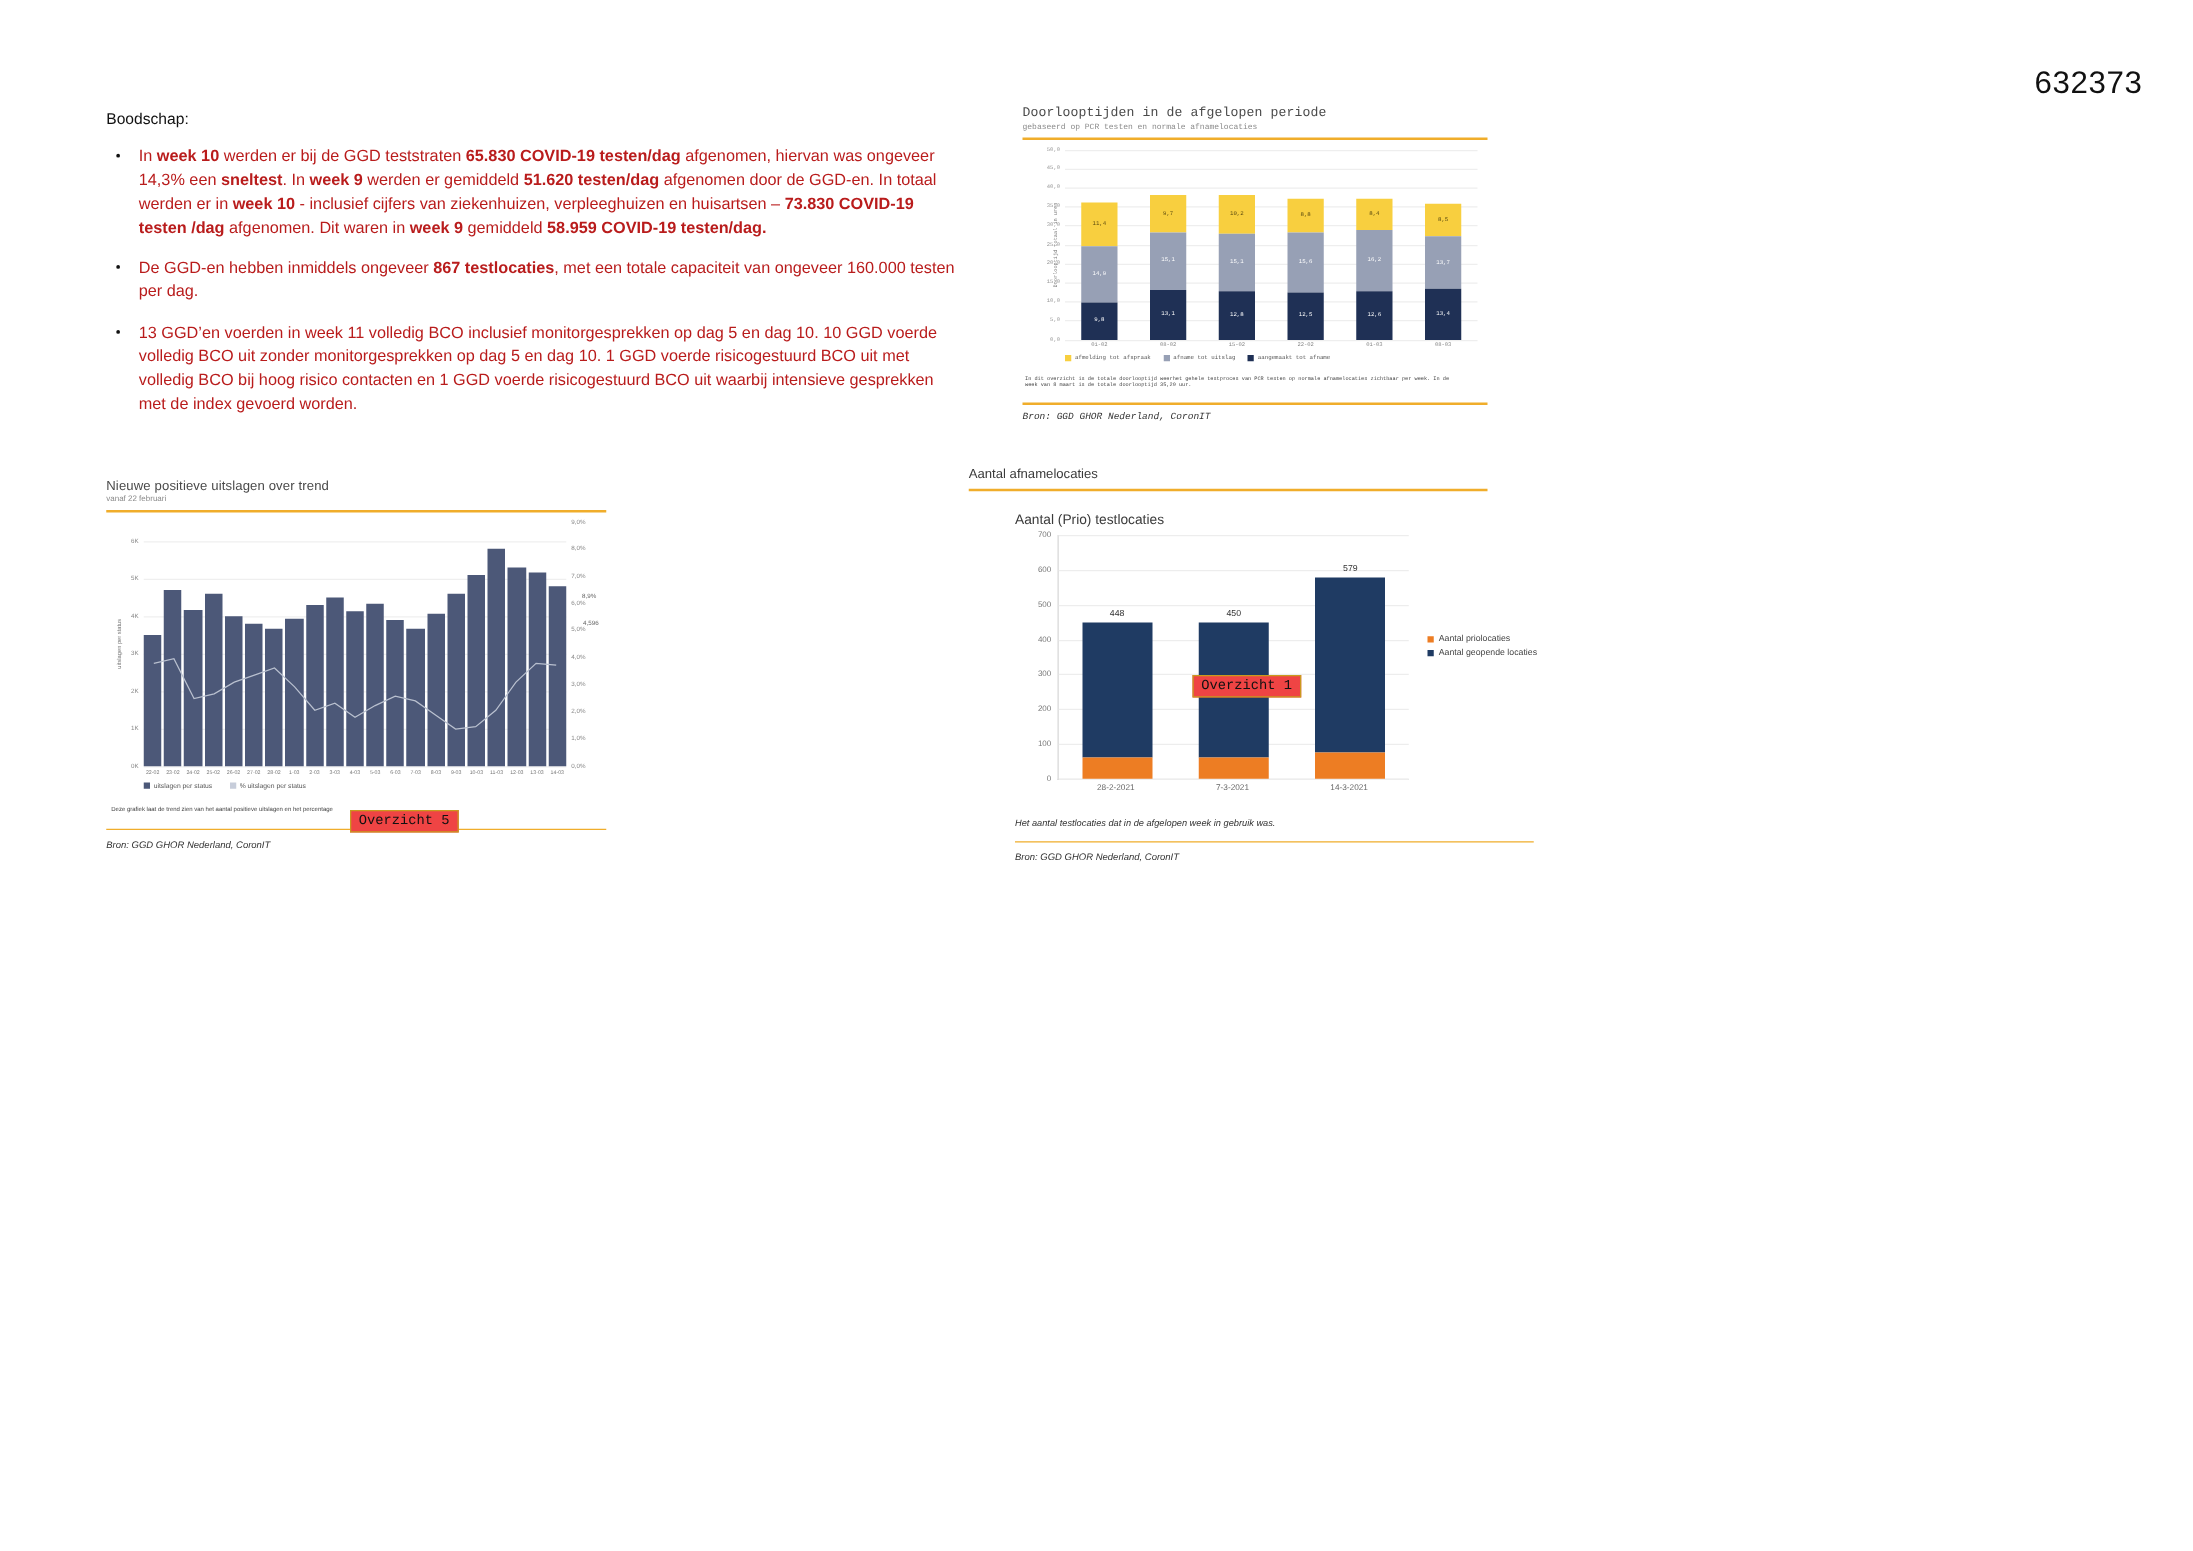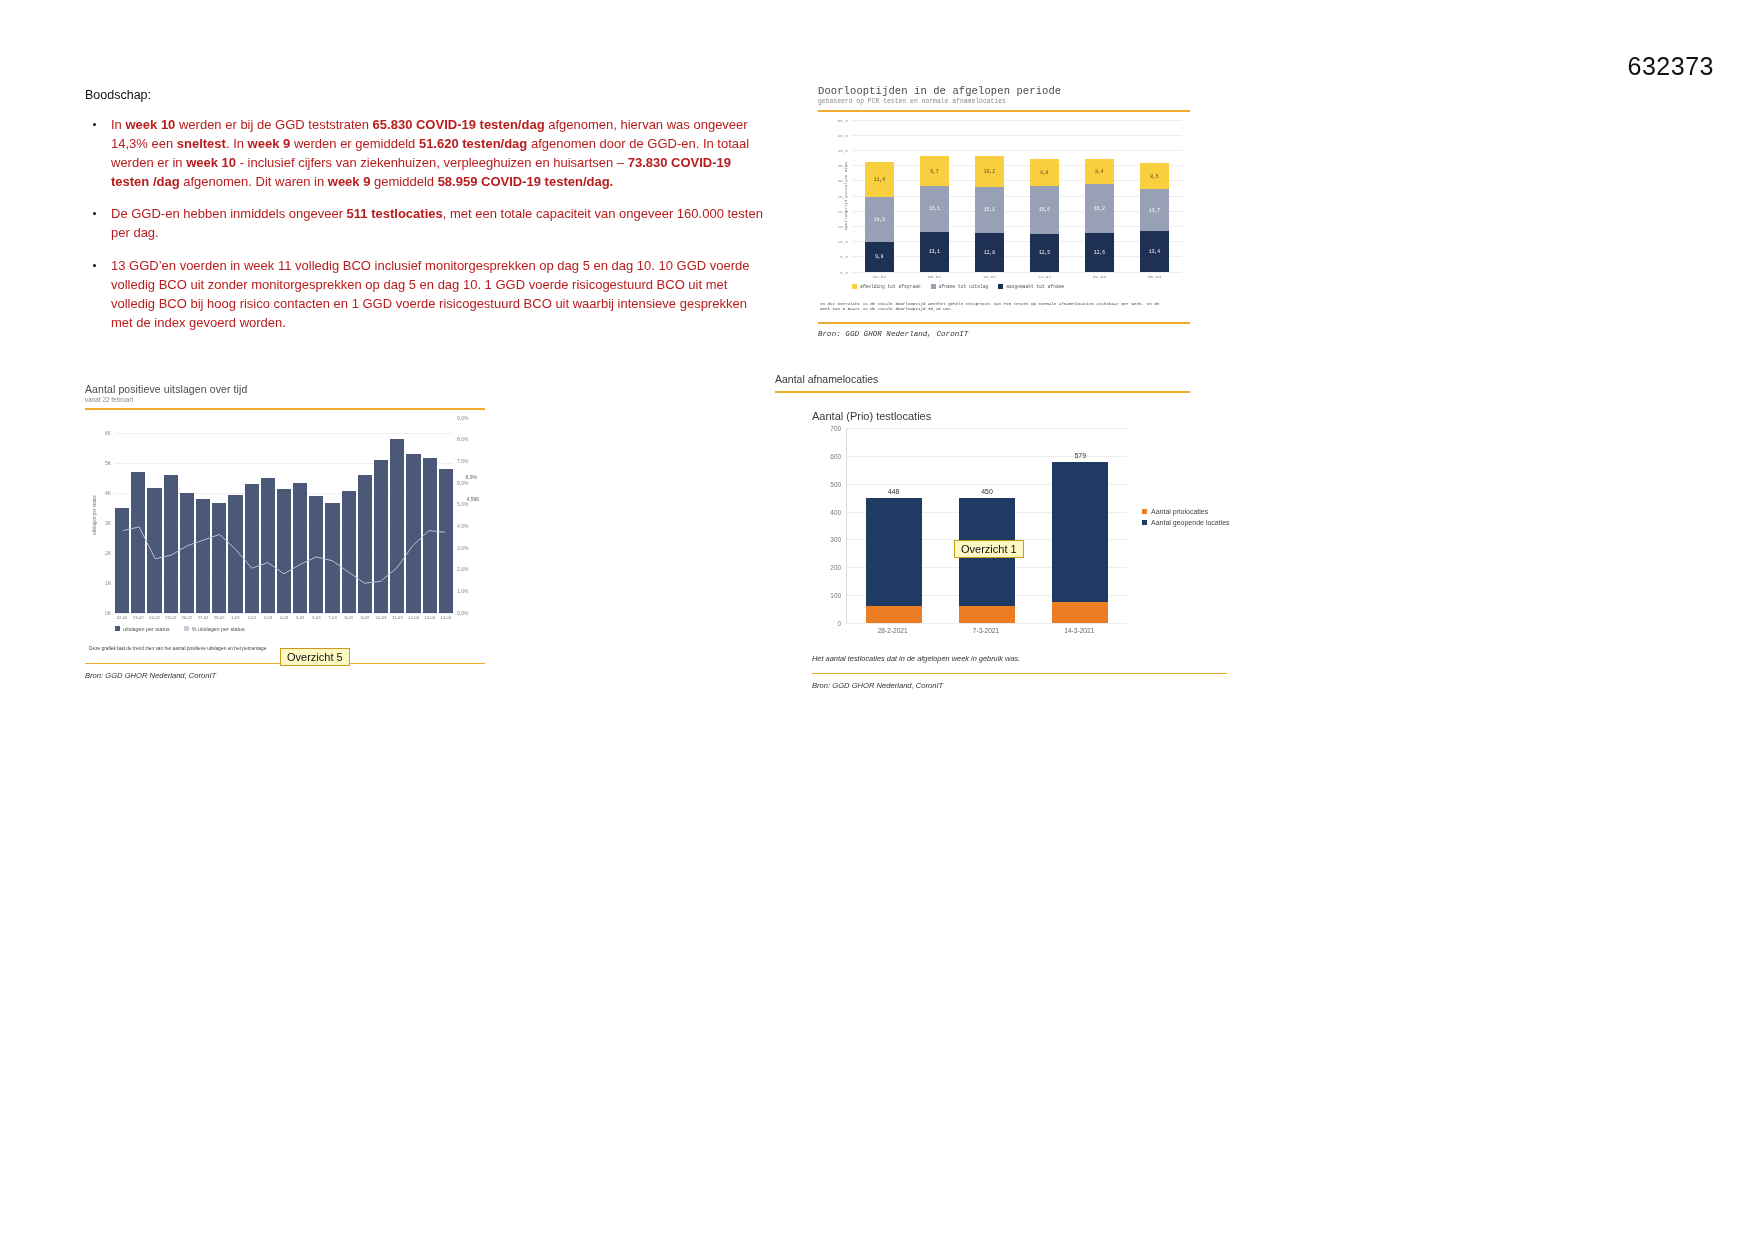--- a/index.html
+++ b/index.html
@@ -62,22 +62,22 @@
   .lc-xlabels{display:flex;gap:2px;margin-left:30px;margin-right:32px;margin-top:2px;}
   .lc-xlabels span{flex:1 1 0;text-align:center;font-size:4.2px;color:#777;}
   .lc-legend{display:flex;gap:14px;margin-left:30px;margin-top:6px;}
   .lc-legend .li{display:flex;align-items:center;gap:3px;font-size:5.4px;color:#555;}
   .sw{width:5px;height:5px;display:inline-block;}
   .lc-note{margin-left:4px;margin-top:14px;font-size:4.8px;color:#444;max-width:340px;}
   .lc-endlabel{position:absolute;font-size:5px;color:#666;}
 
   
   .callout{
-    position:absolute;border:1.2px solid #c99a1e;background:#fef9c3;
-    font-size:11px;color:#111;padding:2px 6px;white-space:nowrap;
+    position:absolute;border:1.2px solid #c99a1e;background:#ef4444;
+    font-size:11px;color:#111;padding:2px 6px;white-space:nowrap;font-family:Liberation Mono, monospace;
   }
 
   
   #chart-stack{position:absolute;left:818px;top:85px;width:372px;font-family:Liberation Mono, monospace;}
   .sc-plot{position:relative;height:152px;margin-top:8px;margin-left:34px;margin-right:8px;}
   .sc-grid .gl{position:absolute;left:0;right:0;height:1px;background:#eee;}
   .sc-ylabels{position:absolute;left:-32px;top:0;bottom:0;width:30px;}
   .sc-ylabels span{position:absolute;right:2px;font-size:4.4px;color:#999;transform:translateY(-50%);}
   .sc-axtitle{
     position:absolute;left:-40px;top:50%;font-size:4.2px;color:#777;
@@ -117,27 +117,27 @@
 <body>
 
 <div class="page">
 
   <div class="doc-id">632373</div>
 
   <div class="left-col">
     <div class="boodschap">Boodschap:</div>
     <ul class="bullets">
       <li>In <b>week 10</b> werden er bij de GGD teststraten <b>65.830 COVID-19 testen/dag</b> afgenomen, hiervan was ongeveer 14,3% een <b>sneltest</b>. In <b>week 9</b> werden er gemiddeld <b>51.620 testen/dag</b> afgenomen door de GGD-en. In totaal werden er in <b>week 10</b> - inclusief cijfers van ziekenhuizen, verpleeghuizen en huisartsen – <b>73.830 COVID-19 testen /dag</b> afgenomen. Dit waren in <b>week 9</b> gemiddeld <b>58.959 COVID-19 testen/dag.</b></li>
-      <li>De GGD-en hebben inmiddels ongeveer <b>511 testlocaties</b>, met een totale capaciteit van ongeveer 160.000 testen per dag.</li>
+      <li>De GGD-en hebben inmiddels ongeveer <b>867 testlocaties</b>, met een totale capaciteit van ongeveer 160.000 testen per dag.</li>
       <li>13 GGD’en voerden in week 11 volledig BCO inclusief monitorgesprekken op dag 5 en dag 10. 10 GGD voerde volledig BCO uit zonder monitorgesprekken op dag 5 en dag 10. 1 GGD voerde risicogestuurd BCO uit met volledig BCO bij hoog risico contacten en 1 GGD voerde risicogestuurd BCO uit waarbij intensieve gesprekken met de index gevoerd worden.</li>
     </ul>
   </div>
 
   <div id="chart-left">
-    <div class="card-title">Aantal positieve uitslagen over tijd</div>
+    <div class="card-title">Nieuwe positieve uitslagen over trend</div>
     <div class="card-sub">vanaf 22 februari</div>
     <div class="rule"></div>
 
     <div class="lc-plot">
       <div class="lc-axtitle">uitslagen per status</div>
       <div class="lc-grid" id="lc-grid">
           <div class="gl" style="top: 15px;"></div>
           <div class="gl" style="top: 45px;"></div>
           <div class="gl" style="top: 75px;"></div>
           <div class="gl" style="top: 105px;"></div>

